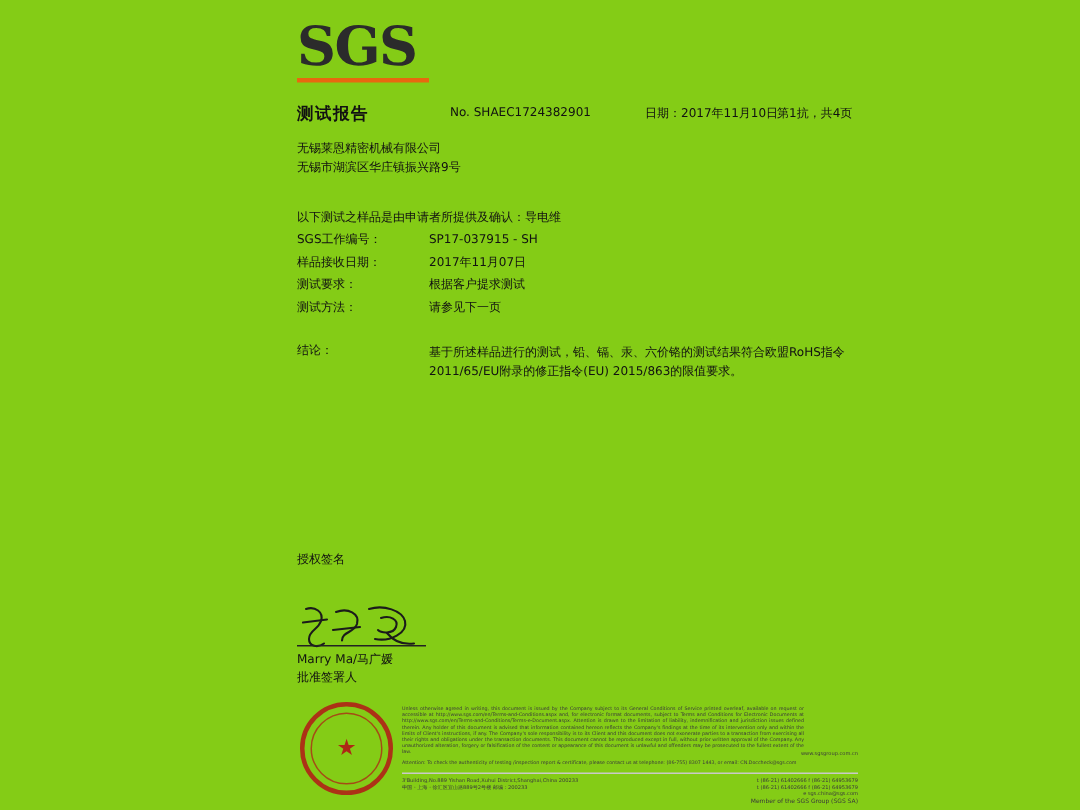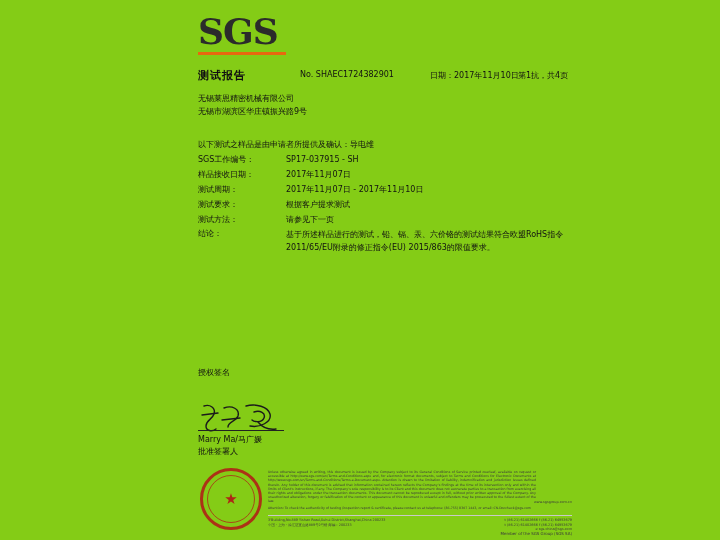--- a/index.html
+++ b/index.html
@@ -299,24 +299,20 @@
 
   <table class="fields">
     <tbody>
       <tr>
         <td class="k">SGS工作编号：</td>
         <td class="v">SP17-037915 - SH</td>
       </tr>
       <tr>
         <td class="k">样品接收日期：</td>
         <td class="v">2017年11月07日</td>
-      </tr>
-      <tr>
-        <td class="k">测试周期：</td>
-        <td class="v">2017年11月07日 - 2017年11月10日</td>
       </tr>
       <tr>
         <td class="k">测试要求：</td>
         <td class="v">根据客户提求测试</td>
       </tr>
       <tr>
         <td class="k">测试方法：</td>
         <td class="v">请参见下一页</td>
       </tr>
     </tbody>

